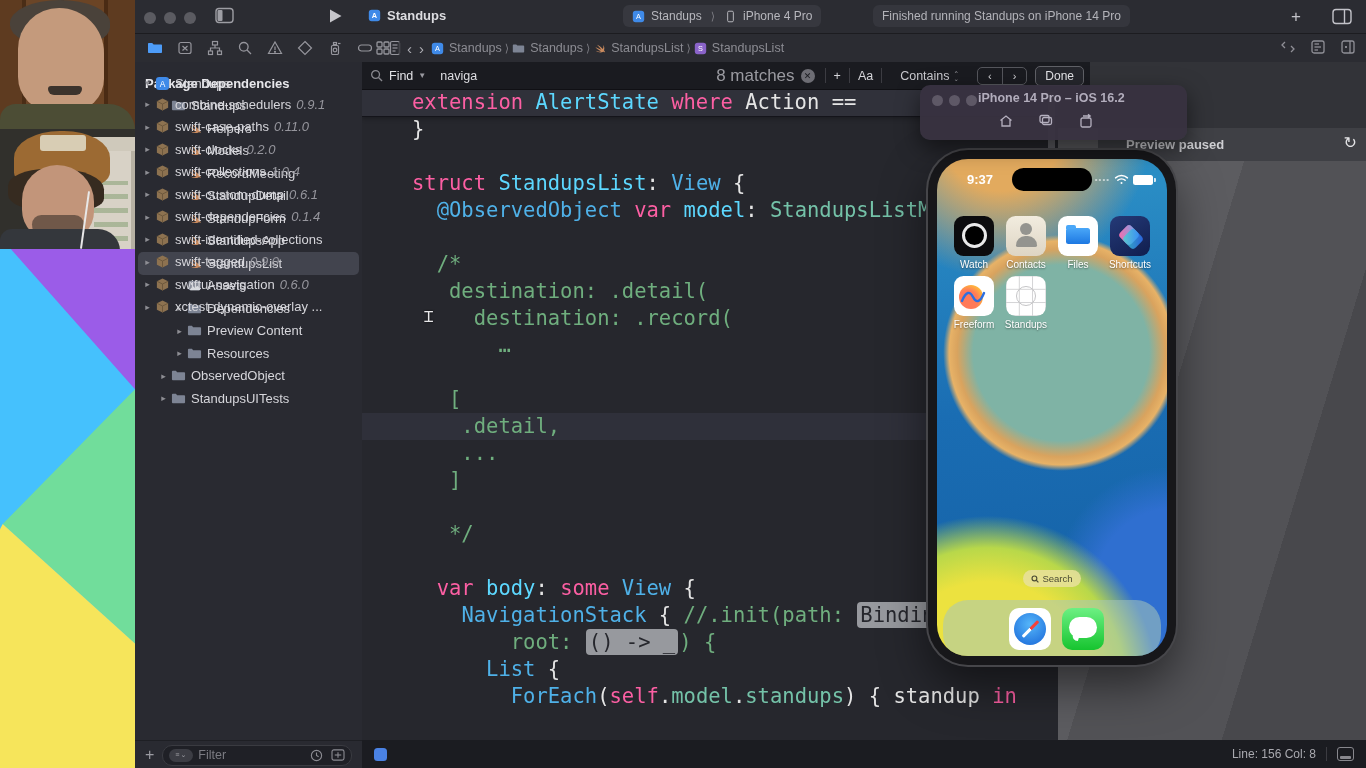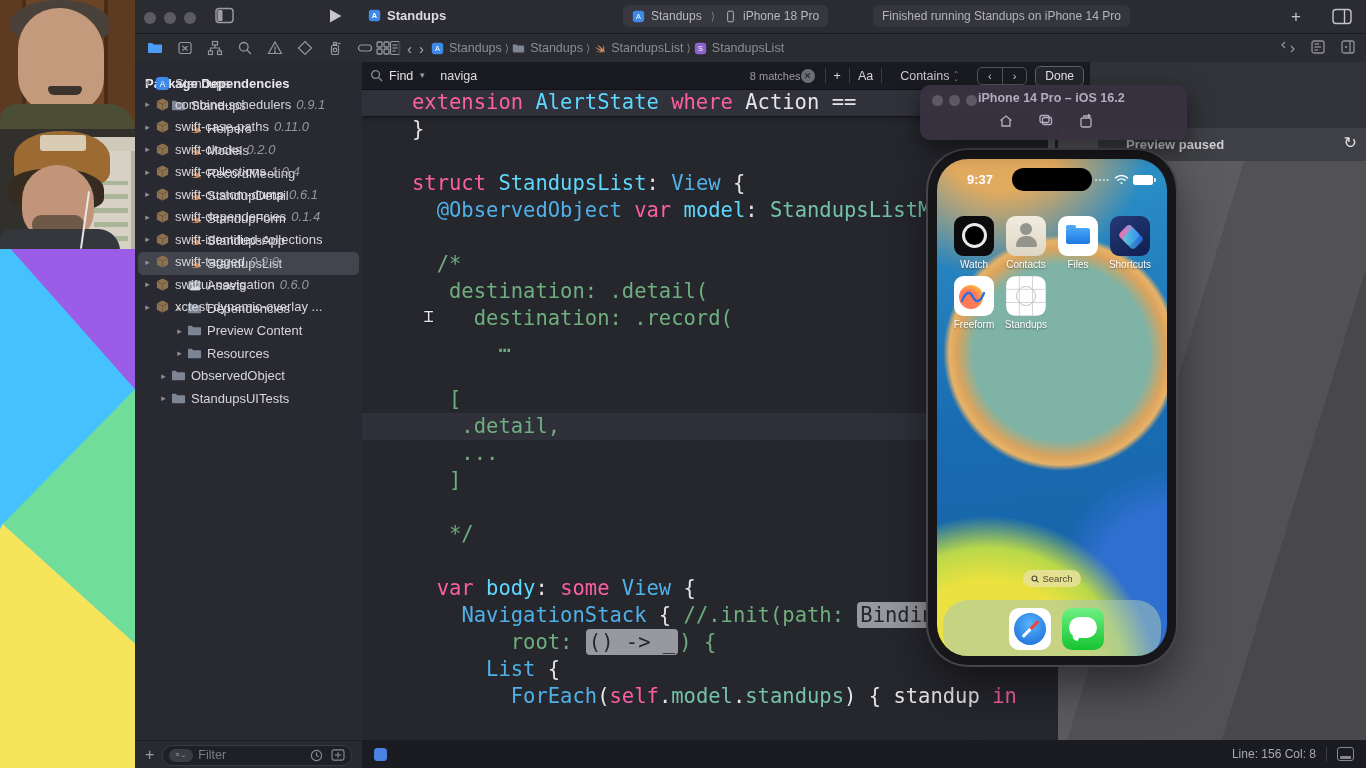--- a/index.html
+++ b/index.html
@@ -79,21 +79,21 @@
   #fb-funnel{width:24px;height:13px;background:#3c3d44;border-radius:7px;display:flex;align-items:center;justify-content:center;color:#9fa0a6;font-size:7px;letter-spacing:1px;}
   #fb-text{color:#7b7b82;font-size:12.5px;flex:1;}
   .fb-mini{color:#8b8b92;font-size:11px;margin-left:3px;}
 
   
   #findbar{left:227px;top:62px;width:728px;height:27px;background:#1a1b20;border-bottom:1px solid #101014;display:flex;align-items:center;font-size:12.5px;color:#c9c9ce;z-index:6;}
   #find-glass{margin:0 6px 0 8px;color:#8a8a90;}
   #find-mode{display:flex;align-items:center;gap:5px;color:#e2e2e6;}
   #find-mode .dd{font-size:8px;color:#9a9aa0;}
   #find-query{margin-left:14px;flex:1;color:#dedee2;}
-  #find-matches{color:#9a9aa0;font-size:11px;margin-right:0;}
+  #find-matches{color:#9a9aa0;font-size:17px;margin-right:6px;}
   #find-clear{width:14px;height:14px;border-radius:50%;background:#6d6d74;color:#1a1b20;font-size:9px;display:flex;align-items:center;justify-content:center;margin-right:10px;}
   .find-btn{color:#d6d6da;margin:0 8px;}
   .fsep{width:1px;height:15px;background:#3c3c42;}
   #find-contains{display:flex;align-items:center;gap:4px;margin:0 18px;}
   .updown{display:inline-flex;flex-direction:column;font-size:6.5px;line-height:5px;color:#9a9aa0;}
   #find-arrows{display:flex;border:1px solid #55565c;border-radius:5px;overflow:hidden;margin-right:8px;}
   #find-arrows span{padding:2px 10px;color:#d6d6da;font-size:11px;}
   #find-arrows span:first-child{border-right:1px solid #55565c;}
   #find-done{border:1px solid #606167;border-radius:5px;padding:2px 9px;color:#e4e4e8;font-size:12px;margin-right:6px;background:#26272d;}
 
@@ -230,21 +230,21 @@
               <text x="8" y="11.5" font-size="9" fill="#fff" text-anchor="middle">A</text>
             </svg>
           </span>
         <span>Standups</span>
         <span class="crumb-sep">⟩</span>
         <span class="mini-ic">
             <svg viewBox="0 0 16 16">
               <rect x="4.5" y="1.5" width="7" height="13" rx="1.5" fill="none" stroke="#b9b9bf" stroke-width="1.2"></rect>
             </svg>
           </span>
-        <span>iPhone 18 Pro</span>
+        <span>iPhone 4 Pro</span>
       </div>
       <div id="activity" class="abs pill">
         <span>Finished running Standups on iPhone 14 Pro</span>
       </div>
       <span id="tb-plus" class="abs">+</span>
       <span id="tb-layout" class="abs">
         <svg width="20" height="17" viewBox="0 0 20 17">
             <rect x="1" y="1.5" width="18" height="14" rx="3" fill="none" stroke="#c3c3c9" stroke-width="1.4"></rect>
             <line x1="12.5" y1="1.5" x2="12.5" y2="15.5" stroke="#c3c3c9" stroke-width="1.4"></line>
           </svg>

